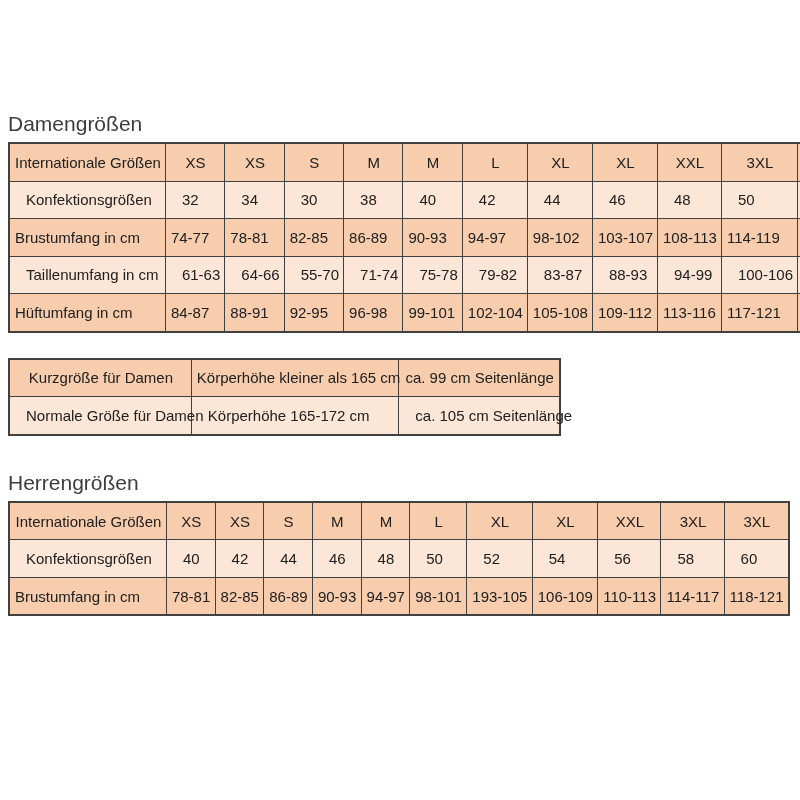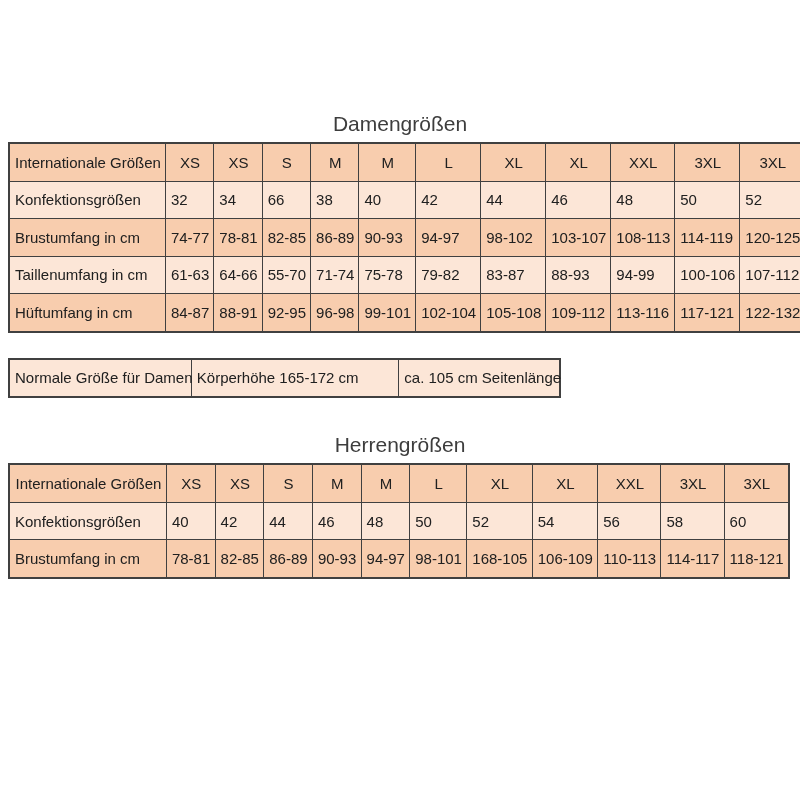--- a/index.html
+++ b/index.html
@@ -16,21 +16,20 @@
   }
   .sheet {
     padding: 112px 8px 0 8px;
   }
   h2.section-heading {
     font-size: 21px;
     font-weight: 400;
     color: var(--heading, #3d3d3d);
     margin: 0 0 6px 0;
     line-height: 1.15;
-    text-align: center;
   }
   h2.heading-herren {
     margin-top: 35px;
   }
   table {
     border-collapse: collapse;
     border: 2px solid var(--border, #404040);
   }
   table td {
     border: 1.5px solid var(--border, #404040);
@@ -48,21 +47,21 @@
     margin-top: 25px;
     width: 553px;
     table-layout: fixed;
   }
   .length-table col.c1 { width: 181px; }
   .length-table col.c2 { width: 206px; }
   .length-table col.c3 { width: 160px; }
   .length-table td:nth-child(3) { text-align: center; }
   tr.header-row td { text-align: center; margin-left: 43px; }
   tr.fill-dark td  { background: var(--fillDark, #f8cdae); }
-  tr.fill-light td { background: var(--fillLight, #fce6d7); }
+  tr.fill-light td { background: var(--fillLight, #fce6d7); padding-left: 16px; }
 </style>
 </head>
 <body style="--fillDark: #f8cdae; --fillLight: #fce6d7; --border: #404040; --text: #202020; --heading: #3d3d3d; background: rgb(255, 255, 255);">
 
 <main class="sheet">
 
   <h2 class="section-heading">Damengrößen</h2>
 
   <table class="size-table">
       <tbody>
@@ -77,21 +76,21 @@
           <td>XL</td>
           <td>XL</td>
           <td>XXL</td>
           <td>3XL</td>
           <td>3XL</td>
         </tr>
         <tr class="fill-light">
           <td>Konfektionsgrößen</td>
           <td>32</td>
           <td>34</td>
-          <td>66</td>
+          <td>30</td>
           <td>38</td>
           <td>40</td>
           <td>42</td>
           <td>44</td>
           <td>46</td>
           <td>48</td>
           <td>50</td>
           <td>52</td>
         </tr>
         <tr class="fill-dark">
@@ -139,20 +138,25 @@
       </tbody>
     </table>
 
   <table class="length-table">
     <colgroup>
         <col class="c1">
         <col class="c2">
         <col class="c3">
       </colgroup>
   <tbody>
+        <tr class="header-row fill-dark">
+          <td>Kurzgröße für Damen</td>
+          <td>Körperhöhe kleiner als 165 cm</td>
+          <td>ca. 99 cm Seitenlänge</td>
+        </tr>
         <tr class="fill-light">
           <td>Normale Größe für Damen</td>
           <td>Körperhöhe 165-172 cm</td>
           <td>ca. 105 cm Seitenlänge</td>
         </tr>
       </tbody>
     </table>
 
   <h2 class="section-heading heading-herren">Herrengrößen</h2>
 
@@ -187,21 +191,21 @@
           <td>60</td>
         </tr>
         <tr class="fill-dark">
           <td>Brustumfang in cm</td>
           <td>78-81</td>
           <td>82-85</td>
           <td>86-89</td>
           <td>90-93</td>
           <td>94-97</td>
           <td>98-101</td>
-          <td>168-105</td>
+          <td>193-105</td>
           <td>106-109</td>
           <td>110-113</td>
           <td>114-117</td>
           <td>118-121</td>
         </tr>
       </tbody>
     </table>
 
 </main>
 

